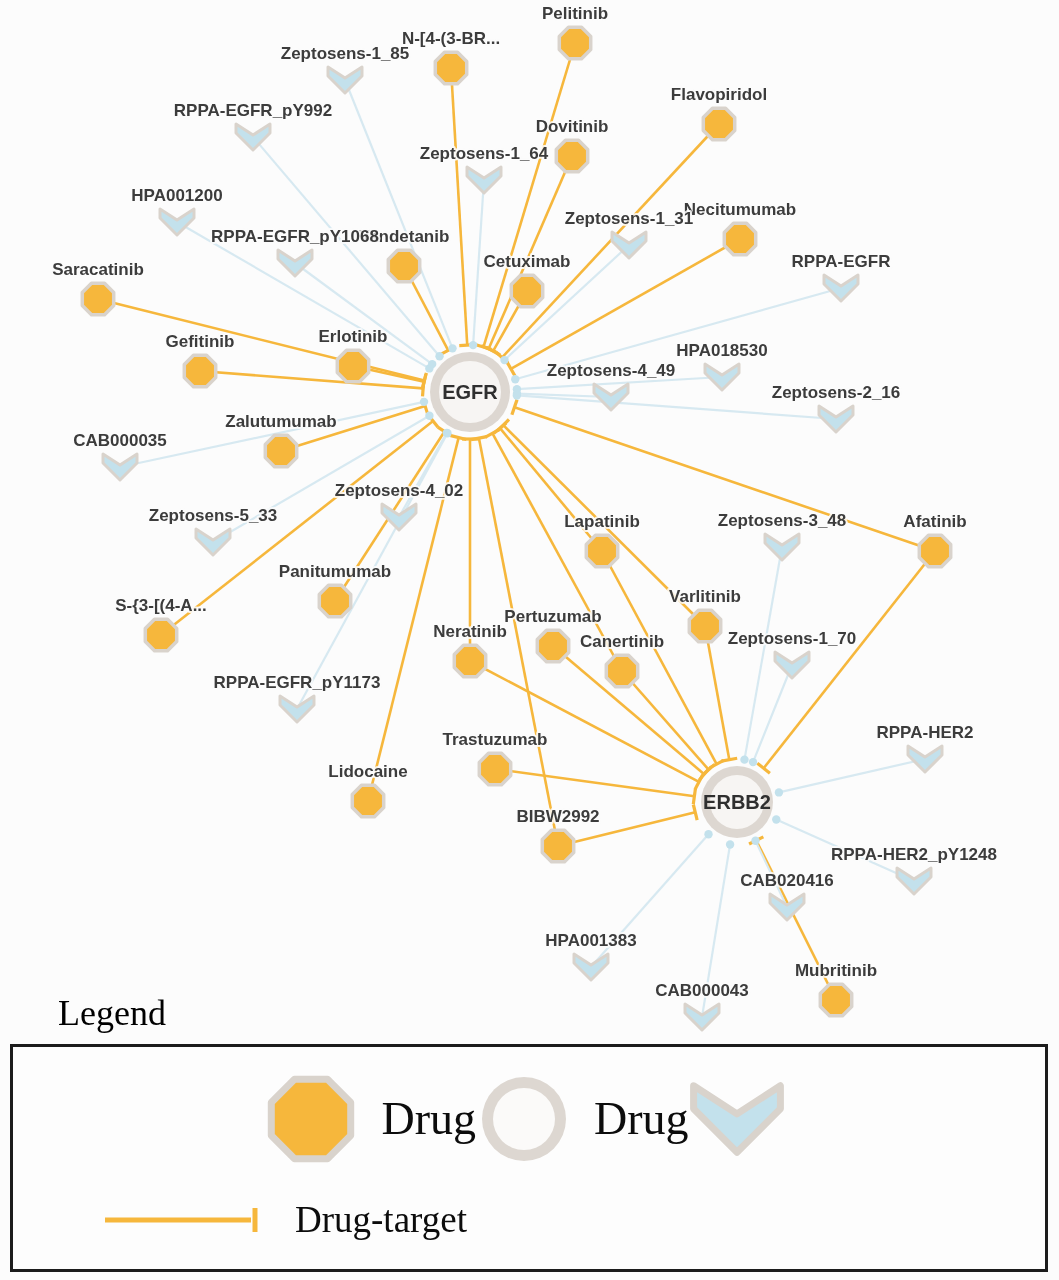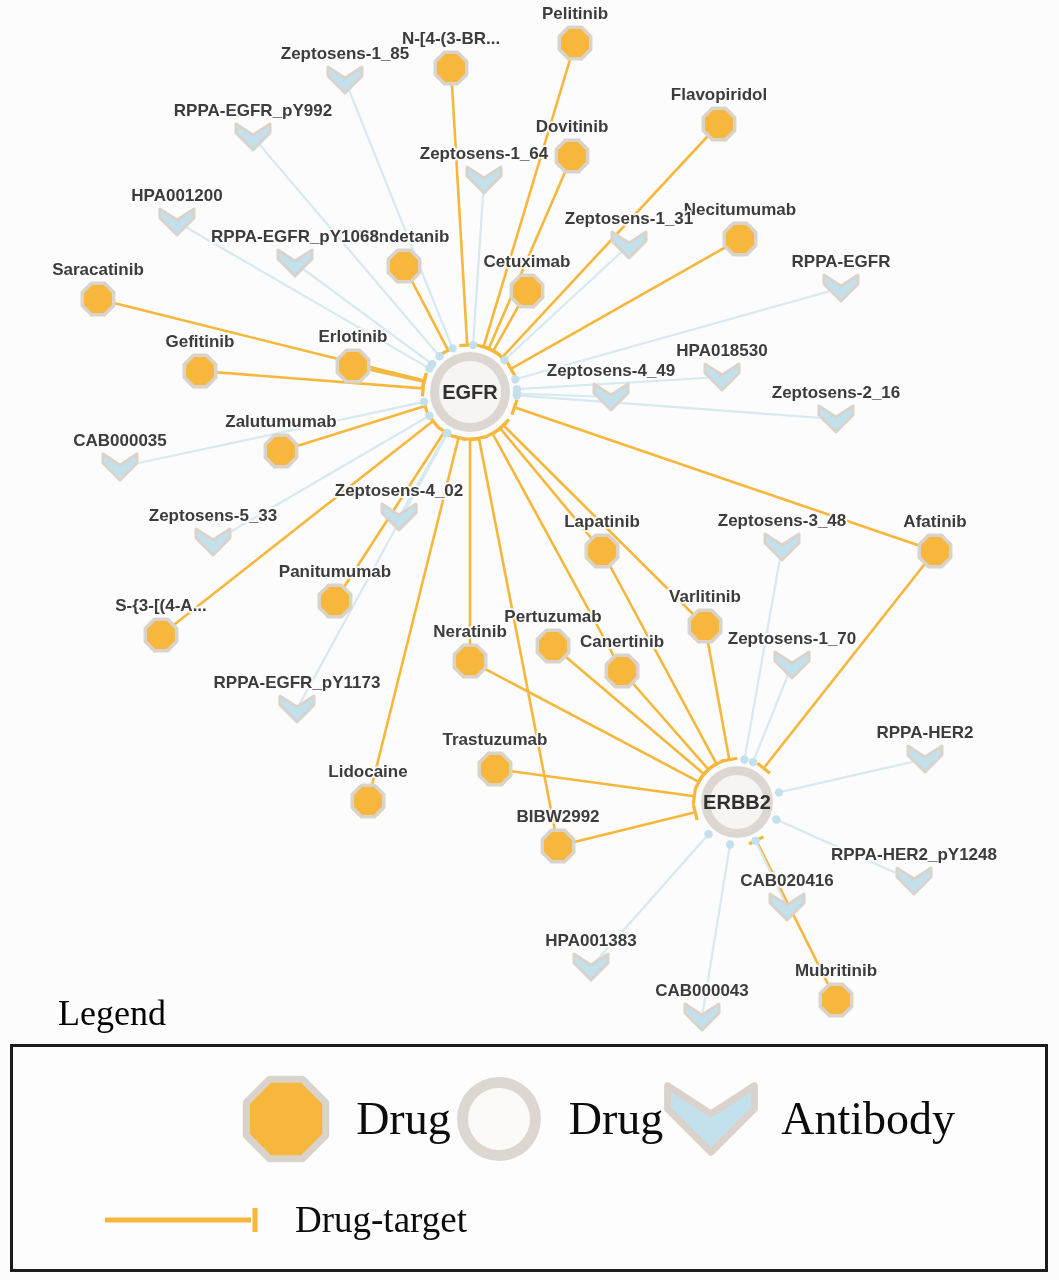--- a/index.html
+++ b/index.html
@@ -20,21 +20,21 @@
     position:absolute; left:14px; top:992px;
     font-family:"Liberation Serif",serif; font-weight:normal; font-size:36px; color:#000;margin-left:44px;
   }
   .legend-box {
     position:absolute; left:10px; top:1044px; width:1038px; height:228px;
     border:3px solid var(--legend-border,#1c1c1c); background:#fdfdfd;
     display:flex; flex-direction:column; justify-content:space-around;
     padding:8px 30px 12px 30px;
   }
   .legend-row { display:flex; align-items:center; }
-  .legend-row.nodes { justify-content:flex-end; padding:0 60px 0 50px; }
+  .legend-row.nodes { justify-content:center; padding:0 60px 0 50px; }
   .legend-row.edgetypes { justify-content:space-between; padding:0 30px 0 60px; }
   .legend-item { display:flex; align-items:center; gap:22px; }
   .legend-item .lbl { font-family:"Liberation Serif",serif; font-size:46px; color:#0c0c0c; }
   .legend-item .lbl-edge { font-family:"Liberation Serif",serif; font-size:37px; color:#0c0c0c; }
 </style>
 </head>
 <body>
 
 <div class="stage">
 
@@ -446,21 +446,20 @@
           <circle cx="48" cy="48" r="42" fill="var(--gene-ring)"></circle>
           <circle cx="48" cy="48" r="31" fill="#fbfaf9"></circle>
         </svg>
         <span class="lbl">Drug</span>
       </div>
 
       <div class="legend-item">
         <svg width="96" height="84" viewBox="0 0 96 84">
           <path d="M4.6 8.8 L48 36.9 L91.4 8.8 L91.4 31.8 L48 75.2 L4.6 31.8 Z" fill="var(--antibody-fill)" stroke="var(--node-stroke)" stroke-width="7" stroke-linejoin="round"></path>
         </svg>
-        <span class="lbl">Antibody</span>
       </div>
 
     </div>
     <div class="legend-row edgetypes">
 
       <div class="legend-item">
         <svg width="170" height="30" viewBox="0 0 170 30">
           <line x1="2" y1="15" x2="148" y2="15" stroke="var(--drug-edge)" stroke-width="5"></line>
           <line x1="152" y1="3" x2="152" y2="27" stroke="var(--drug-edge)" stroke-width="5"></line>
         </svg>

